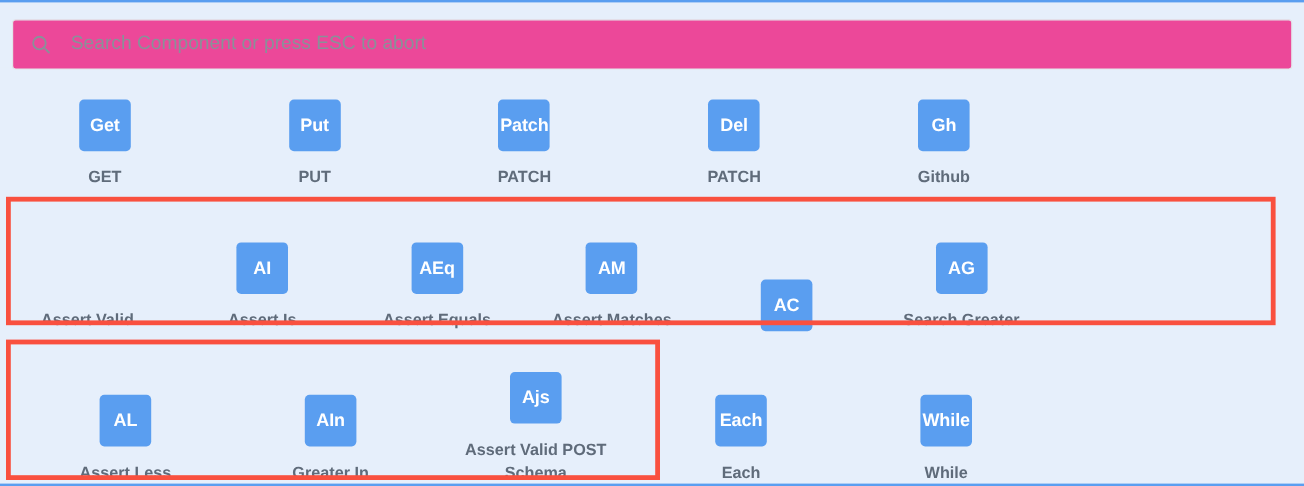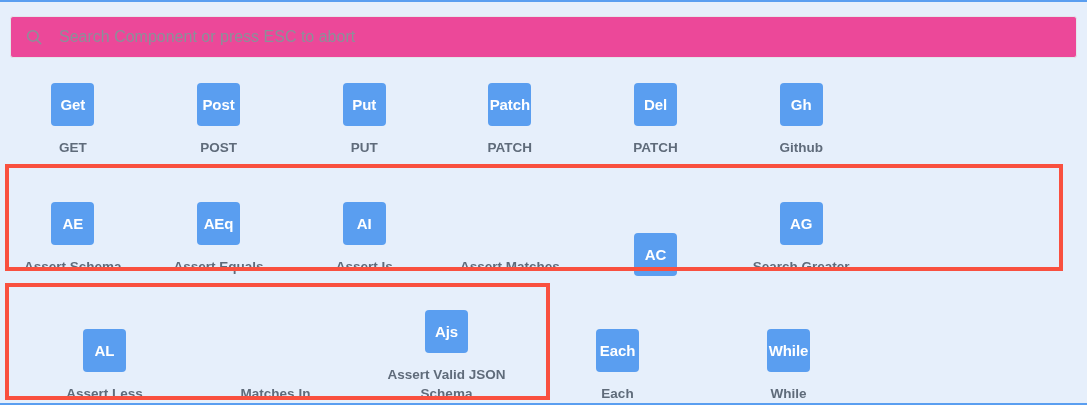--- a/index.html
+++ b/index.html
@@ -149,77 +149,74 @@
   </div>
 
   <div class="grid">
 
     <div class="row row-1">
       <div class="cell">
         <div class="tile">Get</div>
         <div class="cell-label">GET</div>
       </div>
       <div class="cell">
-        <div class="tile">Post</div>
-        <div class="cell-label">POST</div>
-      </div>
-      <div class="cell">
         <div class="tile">Put</div>
         <div class="cell-label">PUT</div>
       </div>
       <div class="cell">
         <div class="tile">Patch</div>
         <div class="cell-label">PATCH</div>
       </div>
       <div class="cell">
         <div class="tile">Del</div>
         <div class="cell-label">PATCH</div>
       </div>
       <div class="cell">
         <div class="tile">Gh</div>
         <div class="cell-label">Github</div>
       </div>
     </div>
 
     <div class="row row-2">
       <div class="cell">
-        <div class="tile">AE</div>
-        <div class="cell-label">Assert Schema</div>
+        <div class="cell-label">Assert Valid</div>
+      </div>
+      <div class="cell">
+        <div class="tile">AI</div>
+        <div class="cell-label">Assert Is</div>
       </div>
       <div class="cell">
         <div class="tile">AEq</div>
         <div class="cell-label">Assert Equals</div>
       </div>
       <div class="cell">
-        <div class="tile">AI</div>
-        <div class="cell-label">Assert Is</div>
-      </div>
-      <div class="cell">
+        <div class="tile">AM</div>
         <div class="cell-label">Assert Matches</div>
       </div>
       <div class="cell">
         <div class="tile">AC</div>
       </div>
       <div class="cell">
         <div class="tile">AG</div>
         <div class="cell-label">Search Greater</div>
       </div>
     </div>
 
     <div class="row row-3">
       <div class="cell">
         <div class="tile">AL</div>
         <div class="cell-label">Assert Less</div>
       </div>
       <div class="cell">
-        <div class="cell-label">Matches In</div>
+        <div class="tile">AIn</div>
+        <div class="cell-label">Greater In</div>
       </div>
       <div class="cell">
         <div class="tile">Ajs</div>
-        <div class="cell-label">Assert Valid JSON Schema</div>
+        <div class="cell-label">Assert Valid POST Schema</div>
       </div>
       <div class="cell">
         <div class="tile">Each</div>
         <div class="cell-label">Each</div>
       </div>
       <div class="cell">
         <div class="tile">While</div>
         <div class="cell-label">While</div>
       </div>
     </div>

